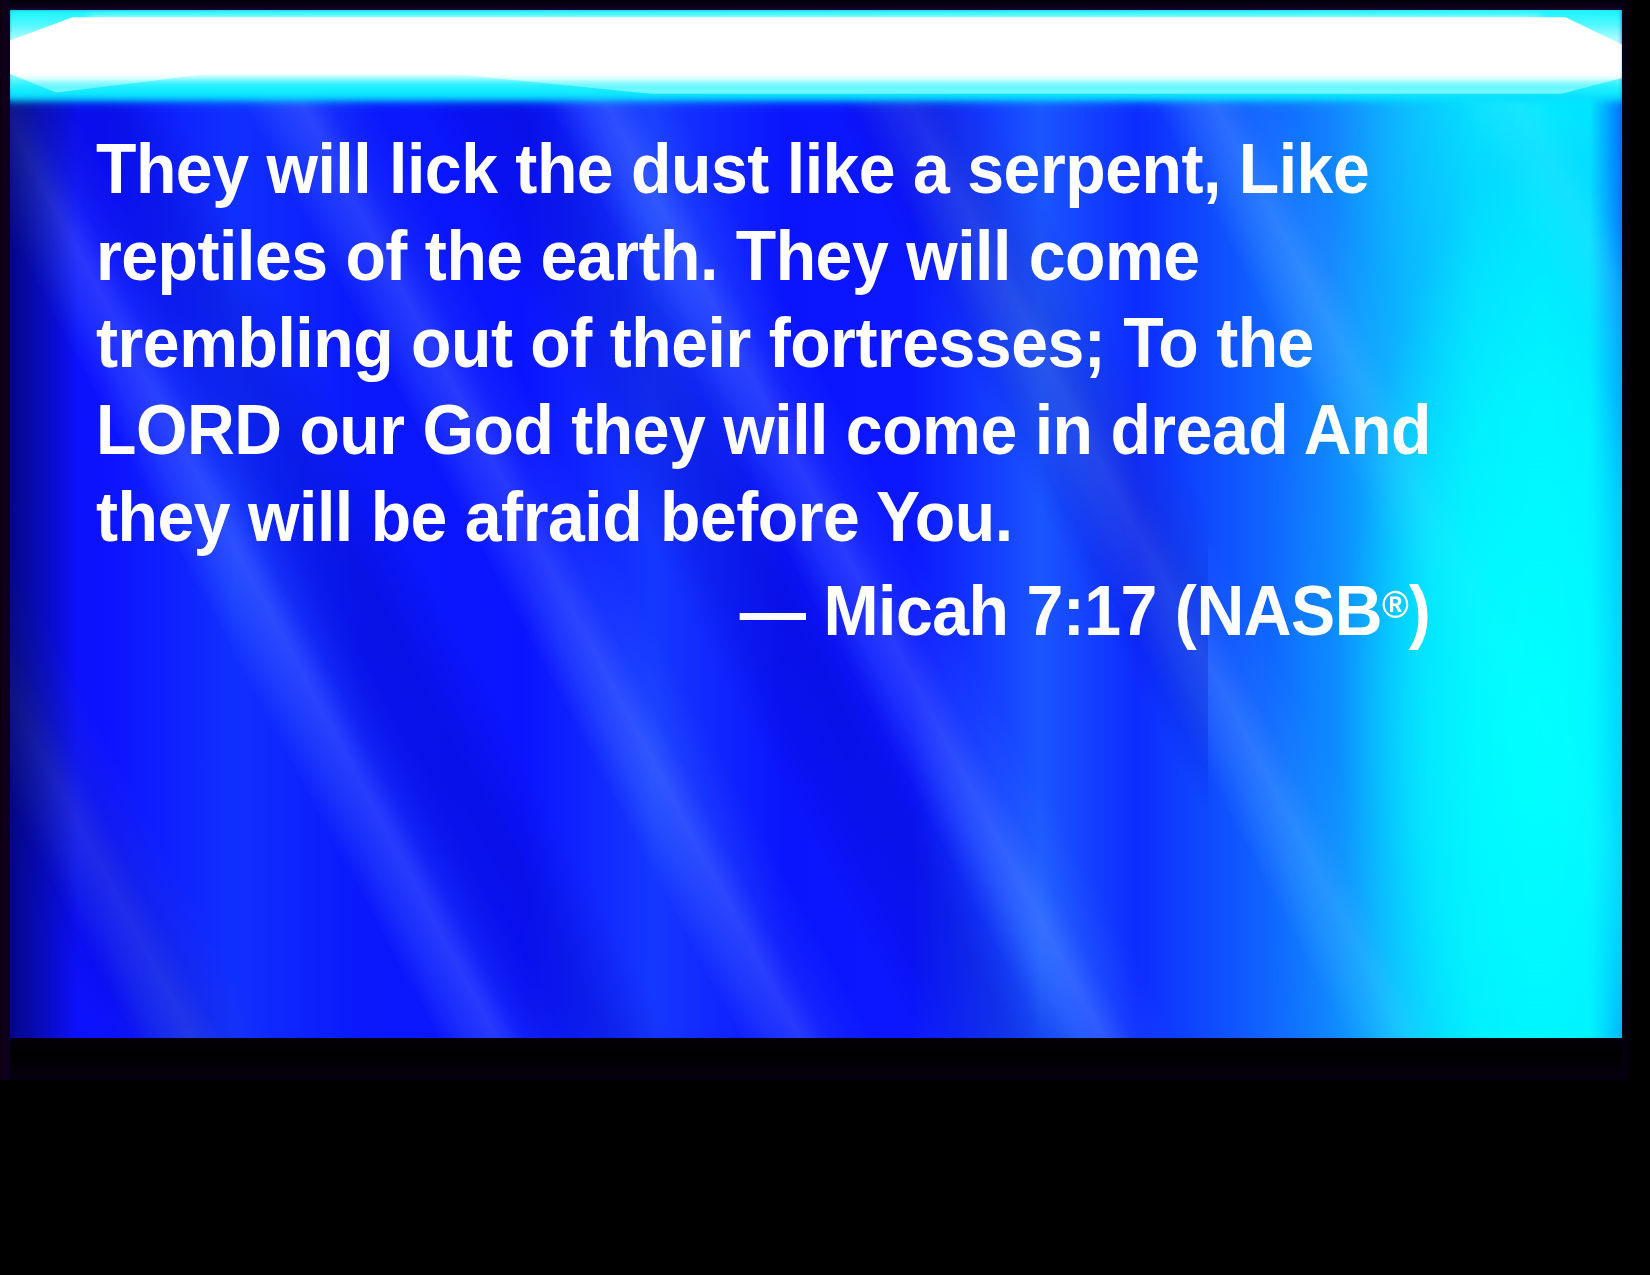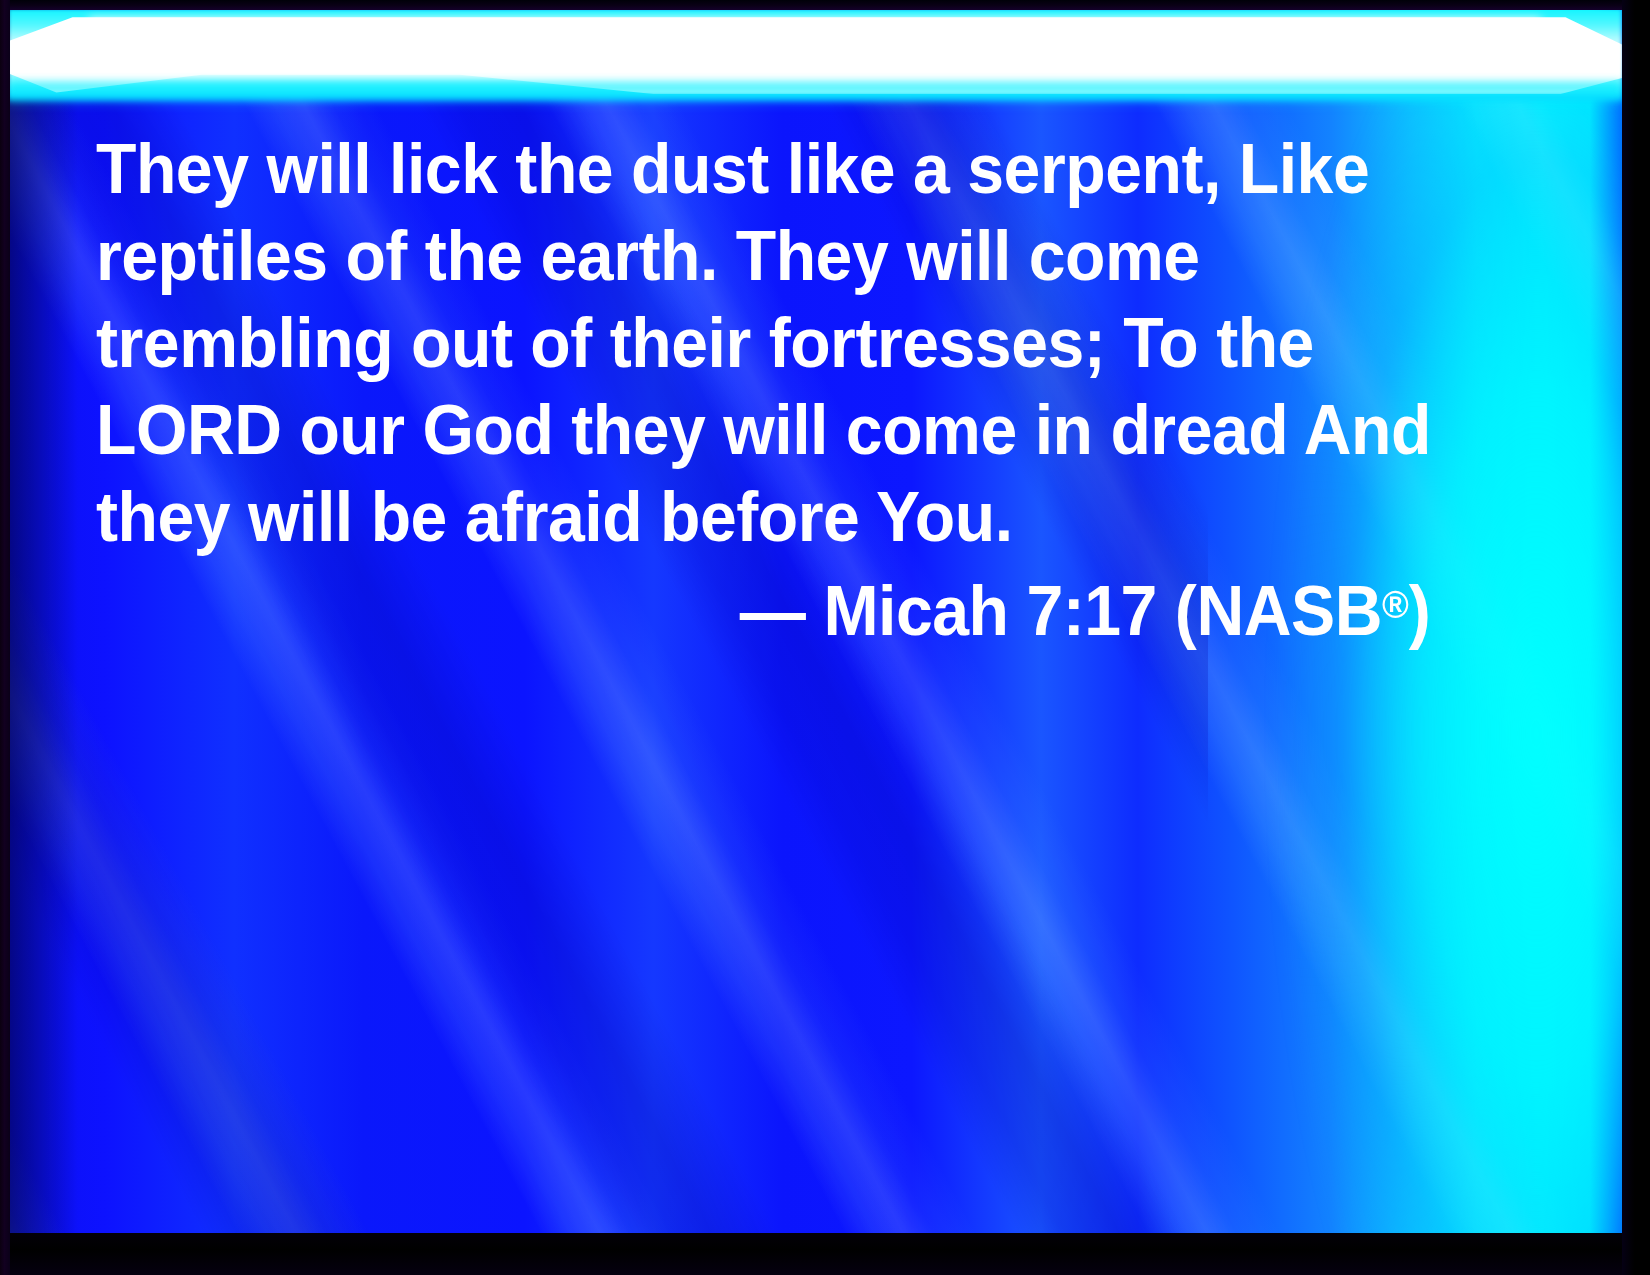--- a/index.html
+++ b/index.html
@@ -5,21 +5,21 @@
 <style>
   html, body {
     margin: 0;
     padding: 0;
     background: #000000;
   }
 
   #slide {
     position: relative;
     width: 1650px;
-    height: 1275px;
+    height: 1080px;
     overflow: hidden;
     background: #fca5a5;
     font-family: "Liberation Sans", "DejaVu Sans", sans-serif;
   }
 
   
   .frame-top {
     position: absolute;
     left: 0; top: 0;
     width: 1650px; height: 10px;

